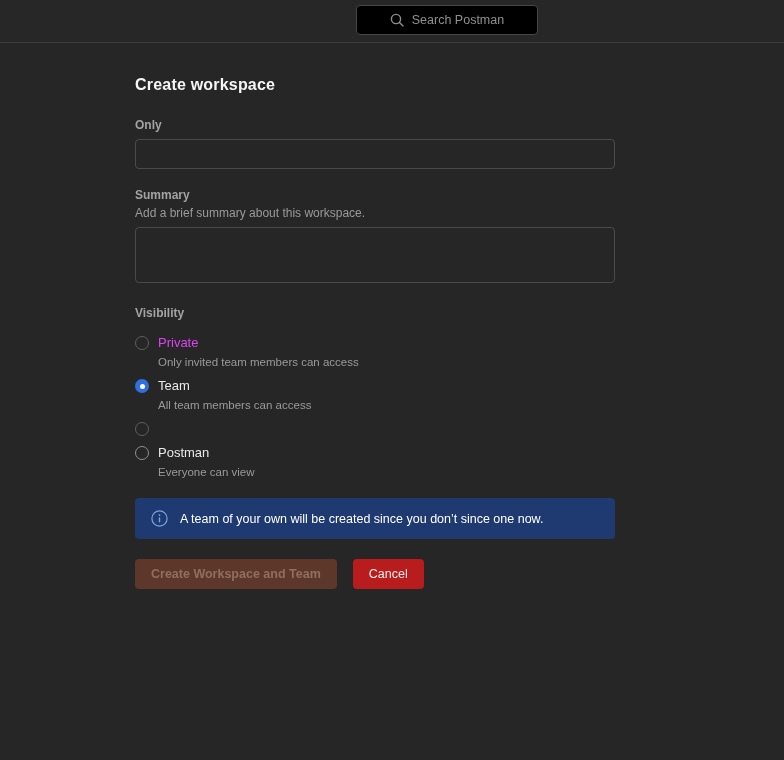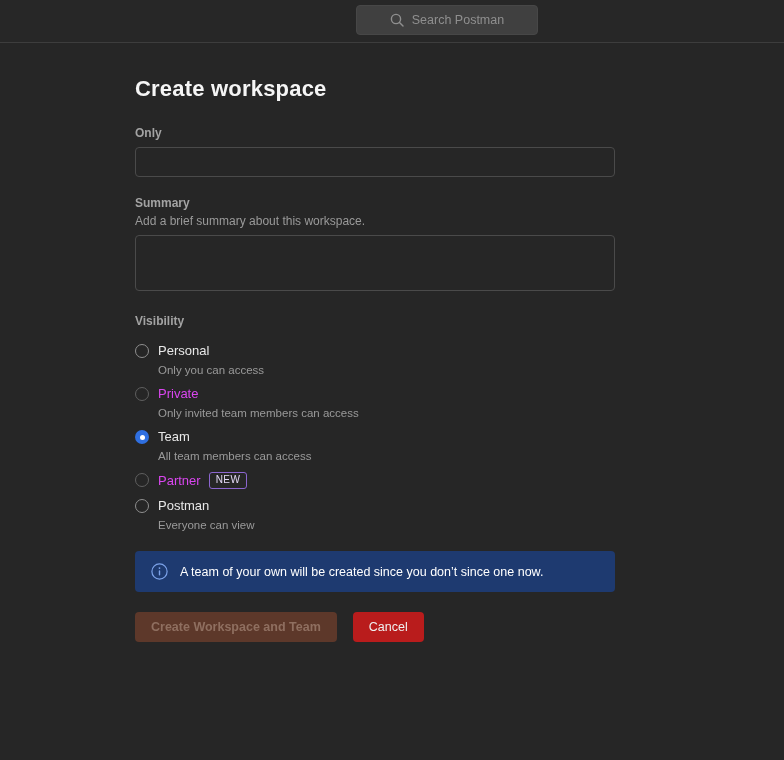--- a/index.html
+++ b/index.html
@@ -11,29 +11,29 @@
     position:relative;
     overflow:hidden;
   }
   
   .topbar {
     position:absolute; top:0; left:0; width:784px; height:43px;
     background:#272727; border-bottom:1px solid #3d3d3d;
   }
   .searchbox {
     position:absolute; left:356px; top:5px; width:182px; height:30px;
-    background:#404040; border:1px solid #474747; border-radius:4px;
+    background:#000000; border:1px solid #474747; border-radius:4px;
     display:flex; align-items:center; justify-content:center; gap:8px;
     cursor:pointer;
   }
   .searchbox svg { flex:0 0 auto; }
   .searchbox .ph { font-size:12.5px; color:#8f8f8f; }
   
   .main { position:absolute; left:135px; top:44px; width:480px; }
-  .title { margin-top:32px; font-size:22px; font-weight:700; color:#f5f5f5; letter-spacing:.2px; }
+  .title { margin-top:32px; font-size:16px; font-weight:700; color:#f5f5f5; letter-spacing:.2px; }
   .field-label { font-size:12px; font-weight:700; color:#a3a3a3; }
   .helper { font-size:12px; color:#9a9a9a; margin-top:4px; }
   .lbl-name { margin-top:24px; }
   .text-input {
     margin-top:7px; width:480px; height:30px;
     background:transparent; border:1px solid #4a4a4a; border-radius:4px;
     color:#e8e8e8; font-size:12.5px; padding:0 8px; outline:none;
     font-family:"Liberation Sans", sans-serif;
   }
   .lbl-summary { margin-top:19px; }
@@ -105,29 +105,20 @@
   <input class="text-input" type="text" style="">
 
   <div class="field-label lbl-summary">Summary</div>
   <div class="helper">Add a brief summary about this workspace.</div>
   <textarea class="textarea" style=""></textarea>
 
   <div class="field-label lbl-visibility">Visibility</div>
 
   <div class="radio-group">
 
-    <div class="radio-row">
-      <div class="radio-circle"></div>
-      <div class="radio-body">
-        <div class="radio-label-line">
-          <span class="radio-label">Personal</span>
-        </div>
-        <div class="radio-desc">Only you can access</div>
-      </div>
-    </div>
 
     <div class="radio-row disabled">
       <div class="radio-circle"></div>
       <div class="radio-body">
         <div class="radio-label-line">
           <span class="radio-label">Private</span>
         </div>
         <div class="radio-desc">Only invited team members can access</div>
       </div>
     </div>
@@ -138,24 +129,20 @@
         <div class="radio-label-line">
           <span class="radio-label">Team</span>
         </div>
         <div class="radio-desc">All team members can access</div>
       </div>
     </div>
 
     <div class="radio-row disabled">
       <div class="radio-circle"></div>
       <div class="radio-body">
-        <div class="radio-label-line">
-          <span class="radio-label">Partner</span>
-          <span class="new-badge">NEW</span>
-        </div>
       </div>
     </div>
 
     <div class="radio-row">
       <div class="radio-circle"></div>
       <div class="radio-body">
         <div class="radio-label-line">
           <span class="radio-label">Postman</span>
         </div>
         <div class="radio-desc">Everyone can view</div>

